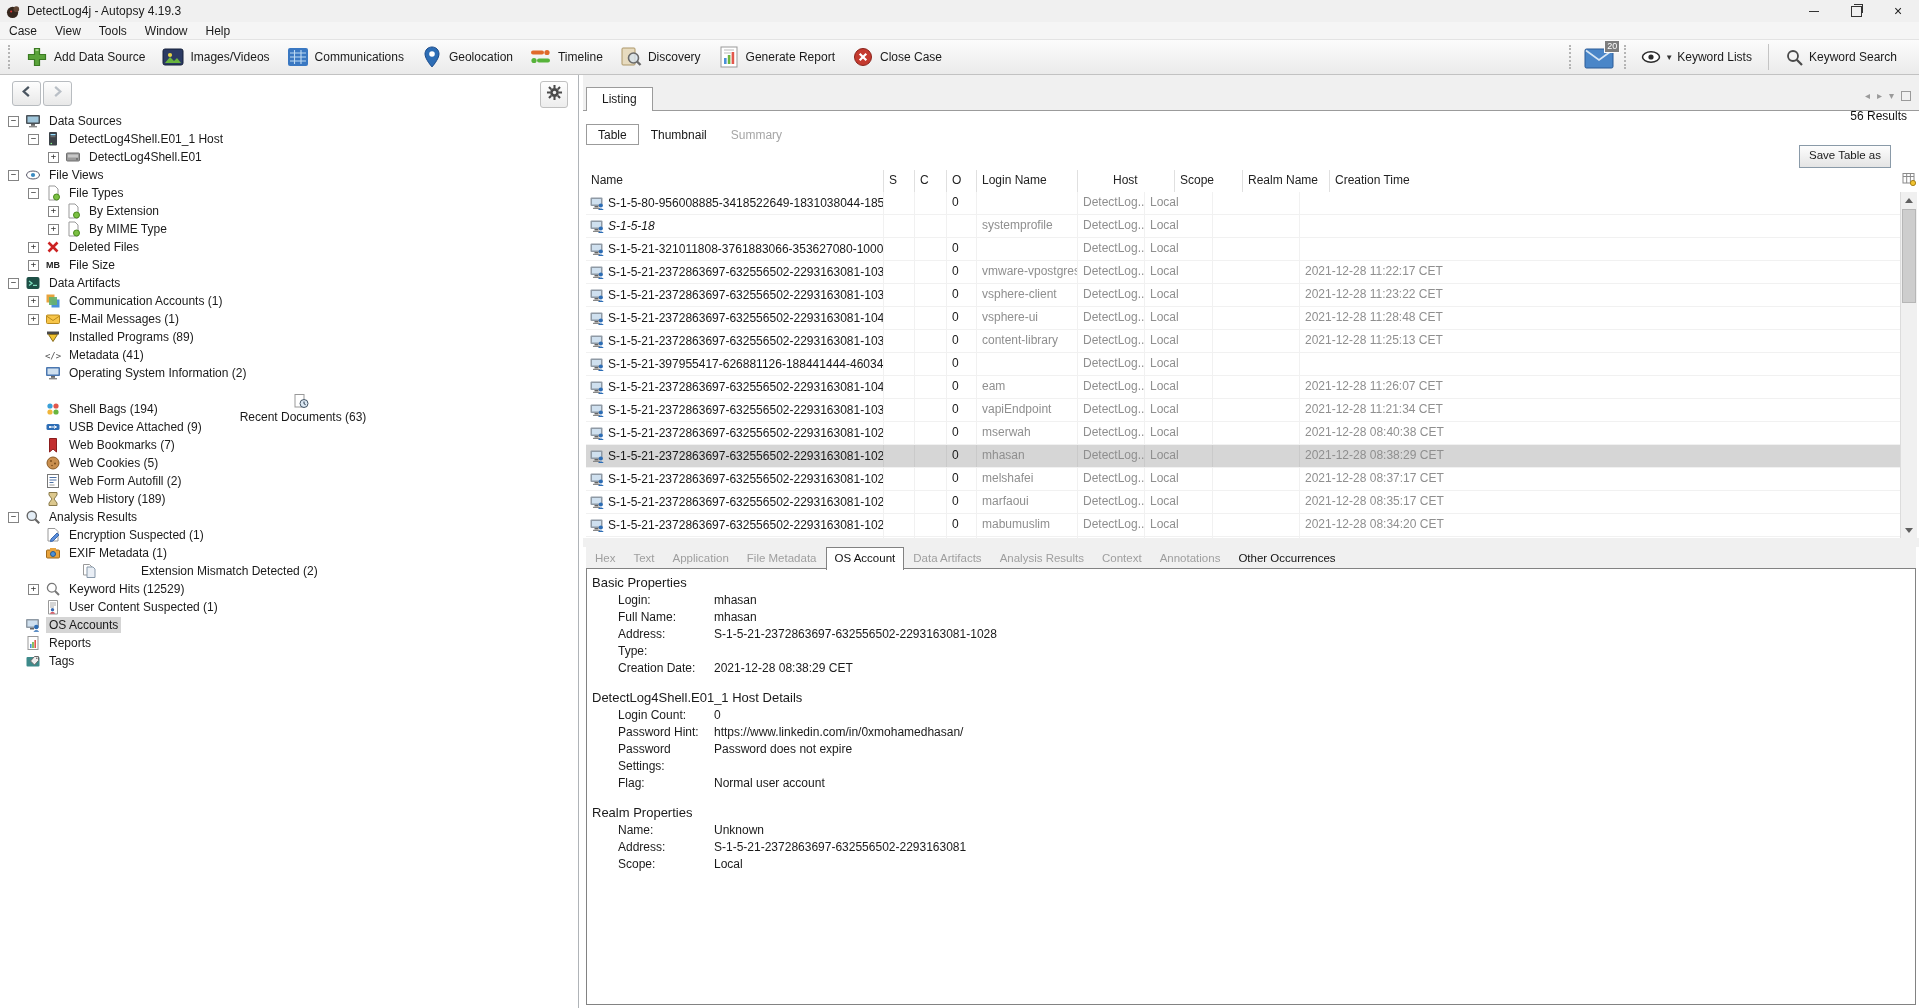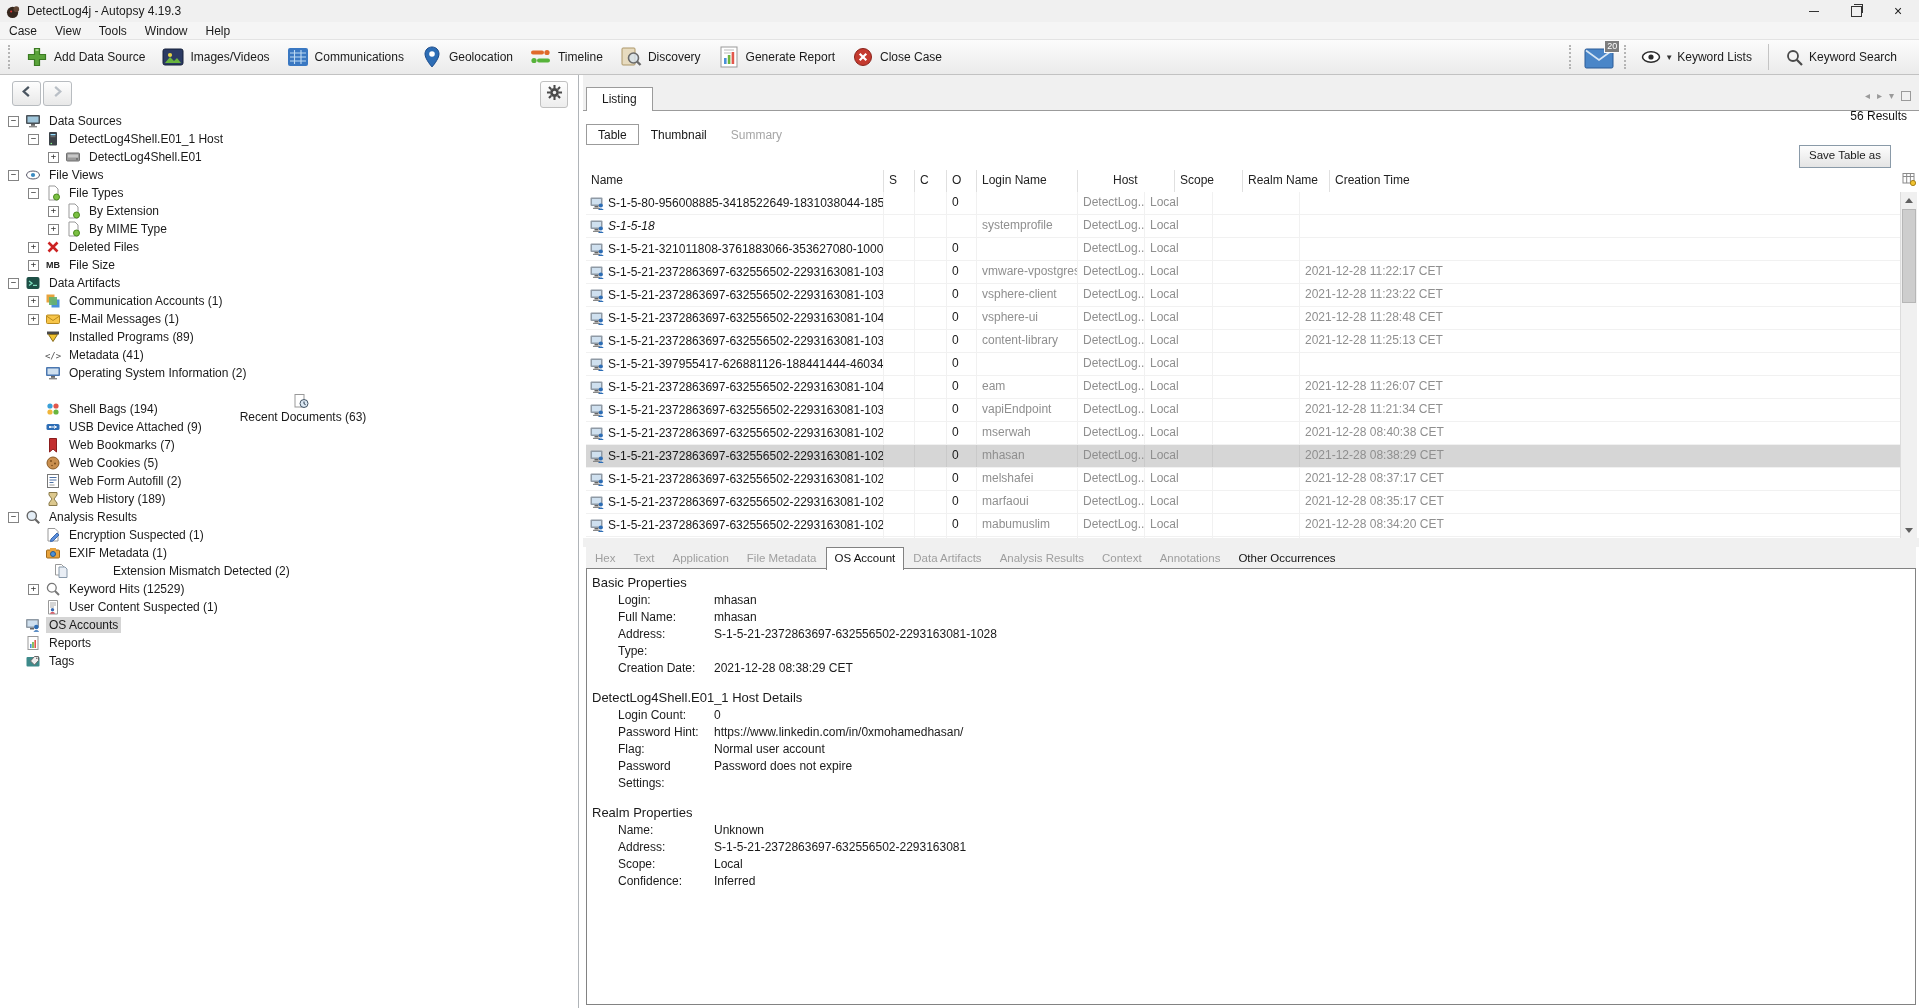--- a/index.html
+++ b/index.html
@@ -537,21 +537,21 @@
           <span class="toggle hidden"></span>
           <span class="ticon">
             <svg viewBox="0 0 16 16">
               <rect x="1.5" y="5" width="13" height="8" rx="1" fill="#e8a33d" stroke="#a06a1a"></rect>
               <rect x="5" y="3" width="6" height="3" fill="#e8a33d"></rect>
               <circle cx="8" cy="9" r="2.5" fill="#4a90d9" stroke="#2a5a8a"></circle>
             </svg>
           </span>
           <span class="tlabel">EXIF Metadata (1)</span>
         </div>
-        <div class="tree-row" style=" gap: 36px;">
+        <div class="tree-row" style="padding-left: 28px; gap: 36px;">
           <span class="toggle hidden"></span>
           <span class="ticon">
             <svg viewBox="0 0 16 16">
               <path d="M2.5 1.5h6l2.5 2.5V12h-8.5z" fill="#fff" stroke="#999"></path>
               <path d="M6 4h6l2 2v8.5H6z" fill="#e9eef5" stroke="#8899aa"></path>
             </svg>
           </span>
           <span class="tlabel">Extension Mismatch Detected (2)</span>
         </div>
         <div class="tree-row" style="padding-left: 28px;">
@@ -1065,44 +1065,40 @@
             <div class="dtitle">DetectLog4Shell.E01_1 Host Details</div>
             <div class="dfield">
               <span class="flabel">Login Count:</span>
               <span class="fvalue">0</span>
             </div>
             <div class="dfield">
               <span class="flabel">Password Hint:</span>
               <span class="fvalue">https://www.linkedin.com/in/0xmohamedhasan/</span>
             </div>
             <div class="dfield">
+              <span class="flabel">Password Settings:</span>
+              <span class="fvalue">Password does not expire</span>
+            </div>
+            <div class="dfield">
               <span class="flabel">Flag:</span>
               <span class="fvalue">Normal user account</span>
-            </div>
-            <div class="dfield">
-              <span class="flabel">Password Settings:</span>
-              <span class="fvalue">Password does not expire</span>
             </div>
           </div>
           <div class="dsection">
             <div class="dtitle">Realm Properties</div>
             <div class="dfield">
               <span class="flabel">Name:</span>
               <span class="fvalue">Unknown</span>
             </div>
             <div class="dfield">
               <span class="flabel">Address:</span>
               <span class="fvalue">S-1-5-21-2372863697-632556502-2293163081</span>
             </div>
             <div class="dfield">
               <span class="flabel">Scope:</span>
               <span class="fvalue">Local</span>
             </div>
-            <div class="dfield">
-              <span class="flabel">Confidence:</span>
-              <span class="fvalue">Inferred</span>
-            </div>
           </div>
         </div>
     </div>
   </div>
 
 </div>
 
 </body></html>

